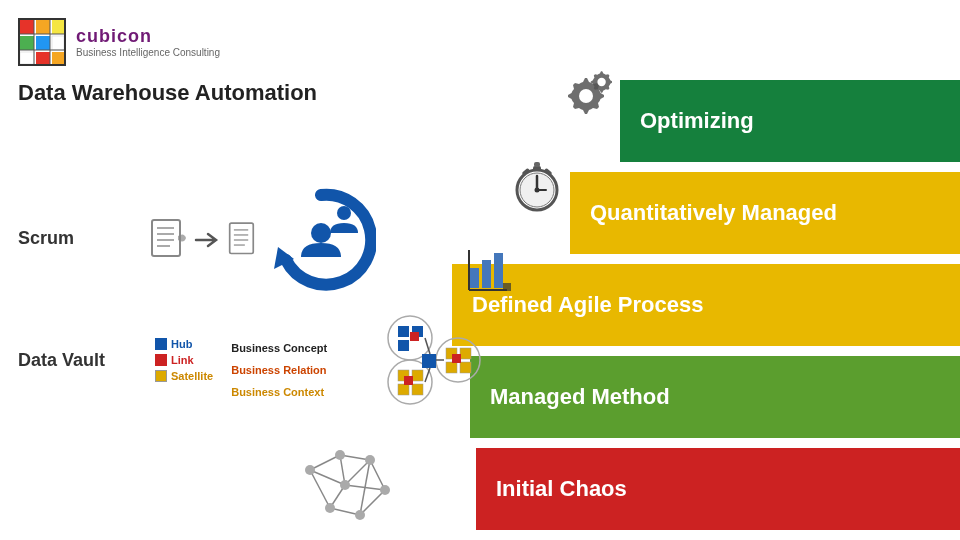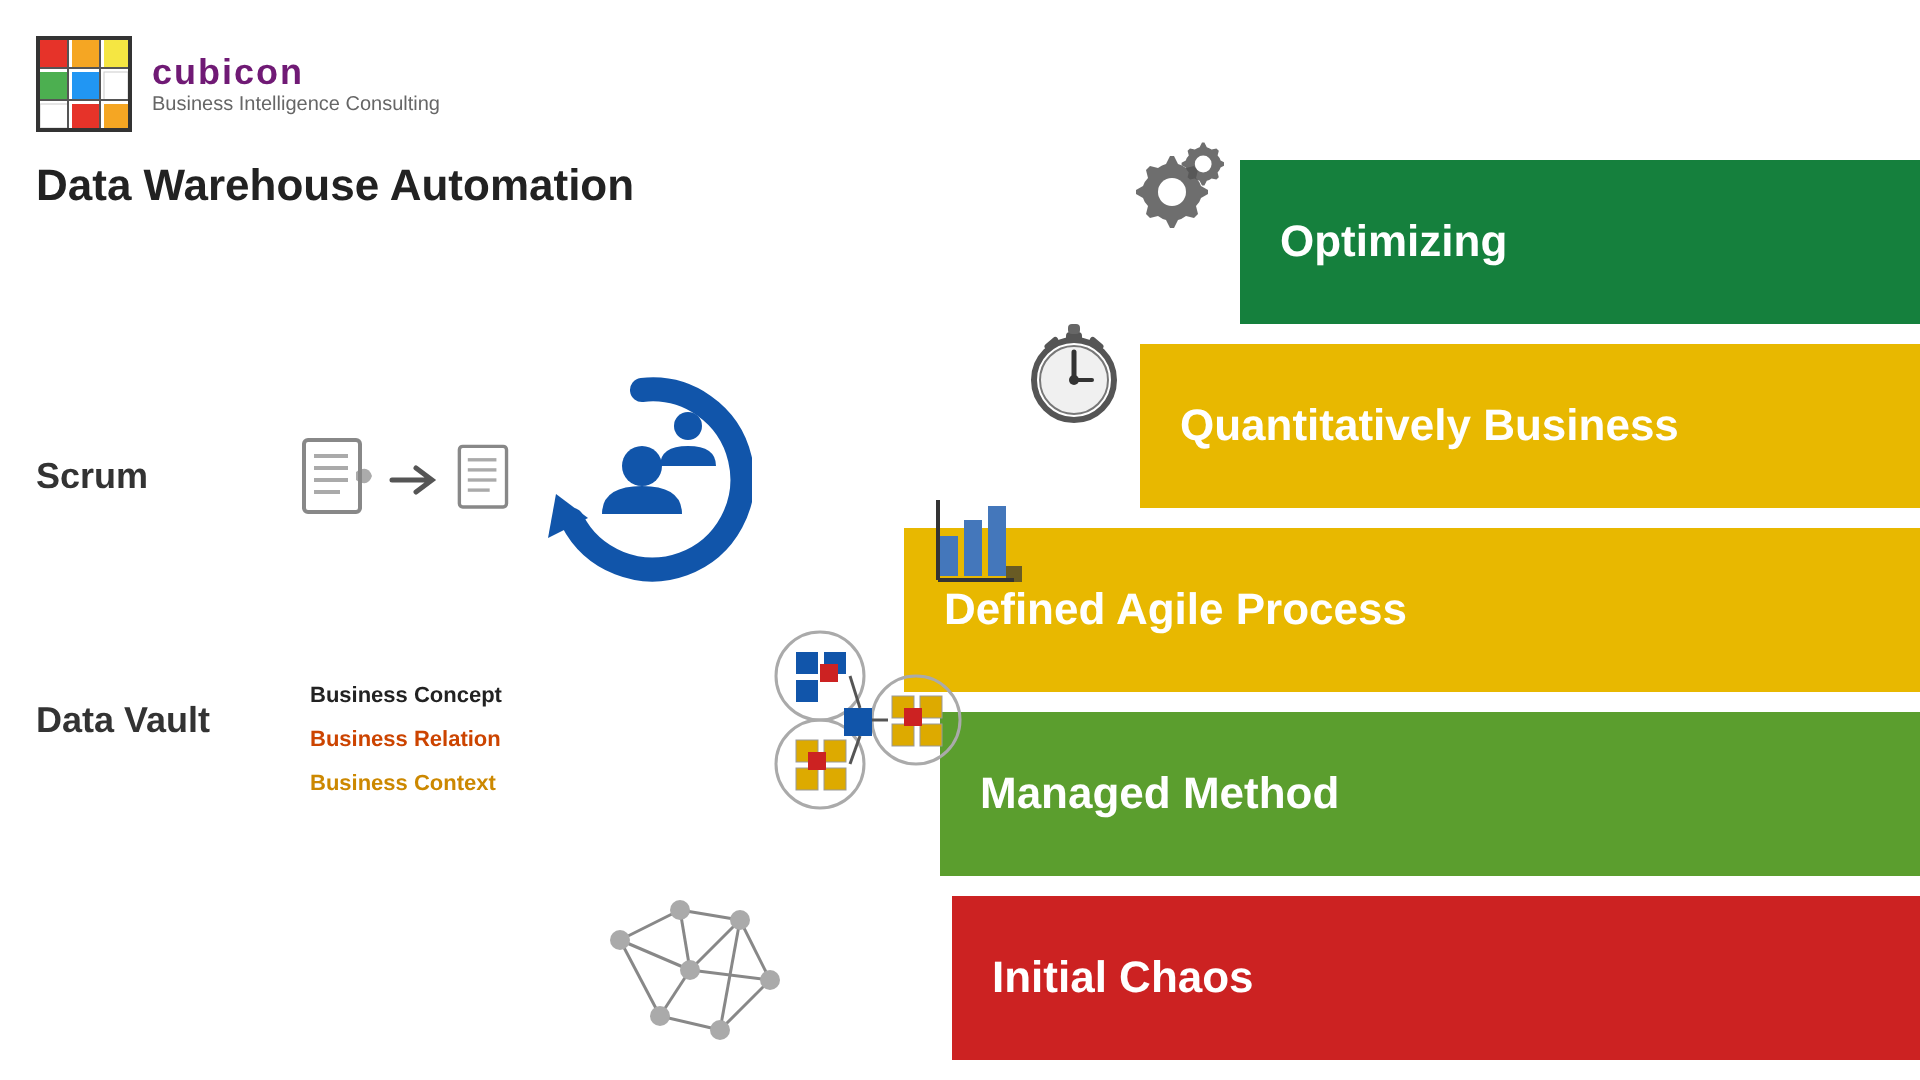--- a/index.html
+++ b/index.html
@@ -191,21 +191,21 @@
 
 <div class="page-title">Data Warehouse Automation</div>
 
 <div class="bars-container">
 
   <div class="bar bar-5">
     <span class="bar-label">Optimizing</span>
   </div>
 
   <div class="bar bar-4">
-    <span class="bar-label">Quantitatively Business</span>
+    <span class="bar-label">Quantitatively Managed</span>
   </div>
 
   <div class="bar bar-3">
     <span class="bar-label">Defined Agile Process</span>
   </div>
 
   <div class="bar bar-2">
     <span class="bar-label">Managed Method</span>
   </div>
 
@@ -296,20 +296,34 @@
     <path d="M64 48 Q64 38 78 38 Q92 38 92 48" fill="#1155aa"></path>
   </svg>
 </div>
 
 <div class="left-label label-scrum">Scrum</div>
 <div class="left-label label-datavault">Data Vault</div>
 
 <div style="position:absolute; left:155px; top:338px;">
   <div style="display:flex; gap:18px; align-items:flex-start;">
 
+    <div>
+      <div style="display:flex; align-items:center; gap:4px; margin-bottom:4px;">
+        <div style="width:12px;height:12px;background:#1155aa;flex-shrink:0;"></div>
+        <span style="font-size:11px; font-weight:bold; color:#1155aa;">Hub</span>
+      </div>
+      <div style="display:flex; align-items:center; gap:4px; margin-bottom:4px;">
+        <div style="width:12px;height:12px;background:#cc2222;flex-shrink:0;"></div>
+        <span style="font-size:11px; font-weight:bold; color:#cc2222;">Link</span>
+      </div>
+      <div style="display:flex; align-items:center; gap:4px;">
+        <div style="width:12px;height:12px;background:#ddaa00;border:1px solid #999;flex-shrink:0;"></div>
+        <span style="font-size:11px; font-weight:bold; color:#cc8800;">Satellite</span>
+      </div>
+    </div>
 
     <div>
       <div style="margin-bottom:4px;">
         <span style="font-size:11px; font-weight:bold; color:#222;">Business Concept</span>
       </div>
       <div style="margin-bottom:4px;">
         <span style="font-size:11px; font-weight:bold; color:#cc4400;">Business Relation</span>
       </div>
       <div>
         <span style="font-size:11px; font-weight:bold; color:#cc8800;">Business Context</span>

